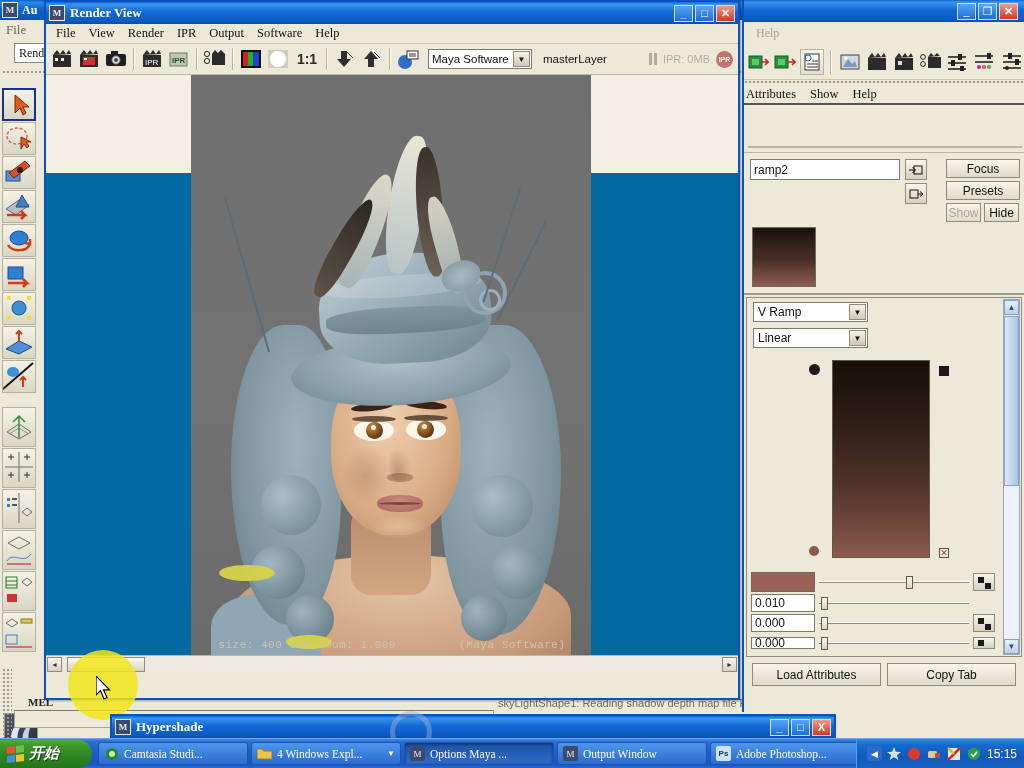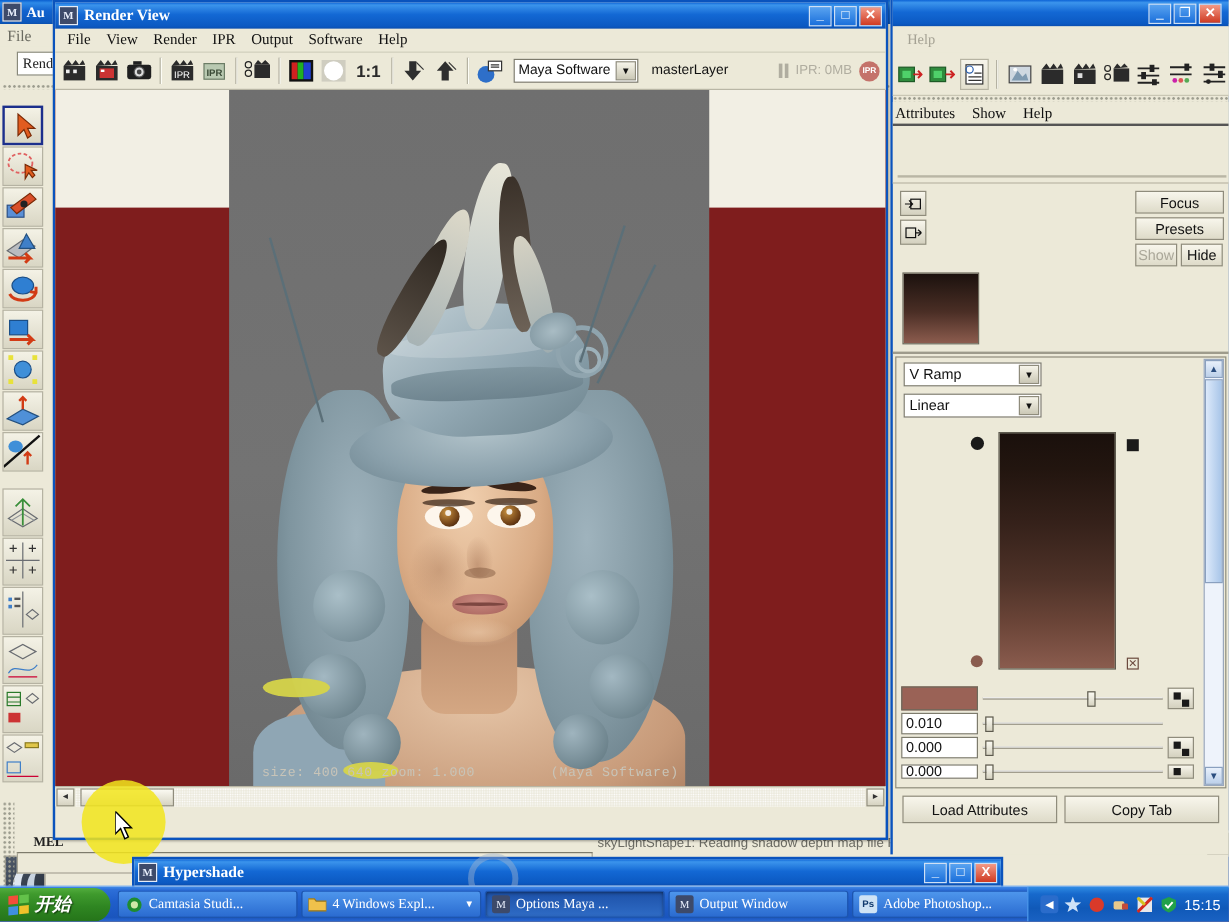--- a/index.html
+++ b/index.html
@@ -142,21 +142,21 @@
   .rv-ipr { margin-left: auto; display: flex; align-items: center; gap: 6px; padding-right: 5px; }
   .rv-ipr .lbl { font-size: 11px; color: #b0ada0; font-family:"Liberation Sans",sans-serif;}
   .pausebars { display:flex; gap:2px; }
   .pausebars i { display:block; width:3px; height:12px; background:#b0ada0; }
   .iprstop {
     width: 17px; height: 17px; border-radius: 50%;
     background: #c4726a; color: #fff; font-size: 7px; font-weight: bold;
     display: flex; align-items: center; justify-content: center;
   }
   .rv-canvas {
-    position: relative; width: 100%; height: 580px; background: #7f1d1d; overflow: hidden;
+    position: relative; width: 100%; height: 580px; background: #0369a1; overflow: hidden;
   }
   .rv-beige { position: absolute; left:0; top:0; width:100%; height: 98px; background:#f2efe4; }
   .rv-img {
     position: absolute; left: 145px; top: 0px; width: 400px; height: 580px;
     overflow: hidden; background: #6e6e6e;
   }
   .rv-status {
     position: absolute; left: 0; bottom: 4px; width: 100%; text-align: center;
     font-family: "Liberation Mono", monospace; font-size: 11px; color: #c8c4b8;
     letter-spacing: .5px;
@@ -836,20 +836,21 @@
       <span>Attributes</span>
       <span>Show</span>
       <span>Help</span>
     </div>
 
     <div class="ae-tabstrip">
       <div class="ae-tabline"></div>
     </div>
 
     <div class="ae-namerow">
+      <div class="ae-namefield">ramp2</div>
       <div style="display:flex;flex-direction:column;gap:3px;">
         <div class="ae-sqbtn">
           <svg width="14" height="12" viewBox="0 0 14 12">
               <rect x="5" y="2" width="8" height="8" fill="none" stroke="#111"></rect>
               <path d="M0 6 L6 6 M3.5 3 L6.5 6 L3.5 9" stroke="#111" fill="none"></path>
             </svg>
         </div>
         <div class="ae-sqbtn">
           <svg width="14" height="12" viewBox="0 0 14 12">
               <rect x="1" y="2" width="8" height="8" fill="none" stroke="#111"></rect>

